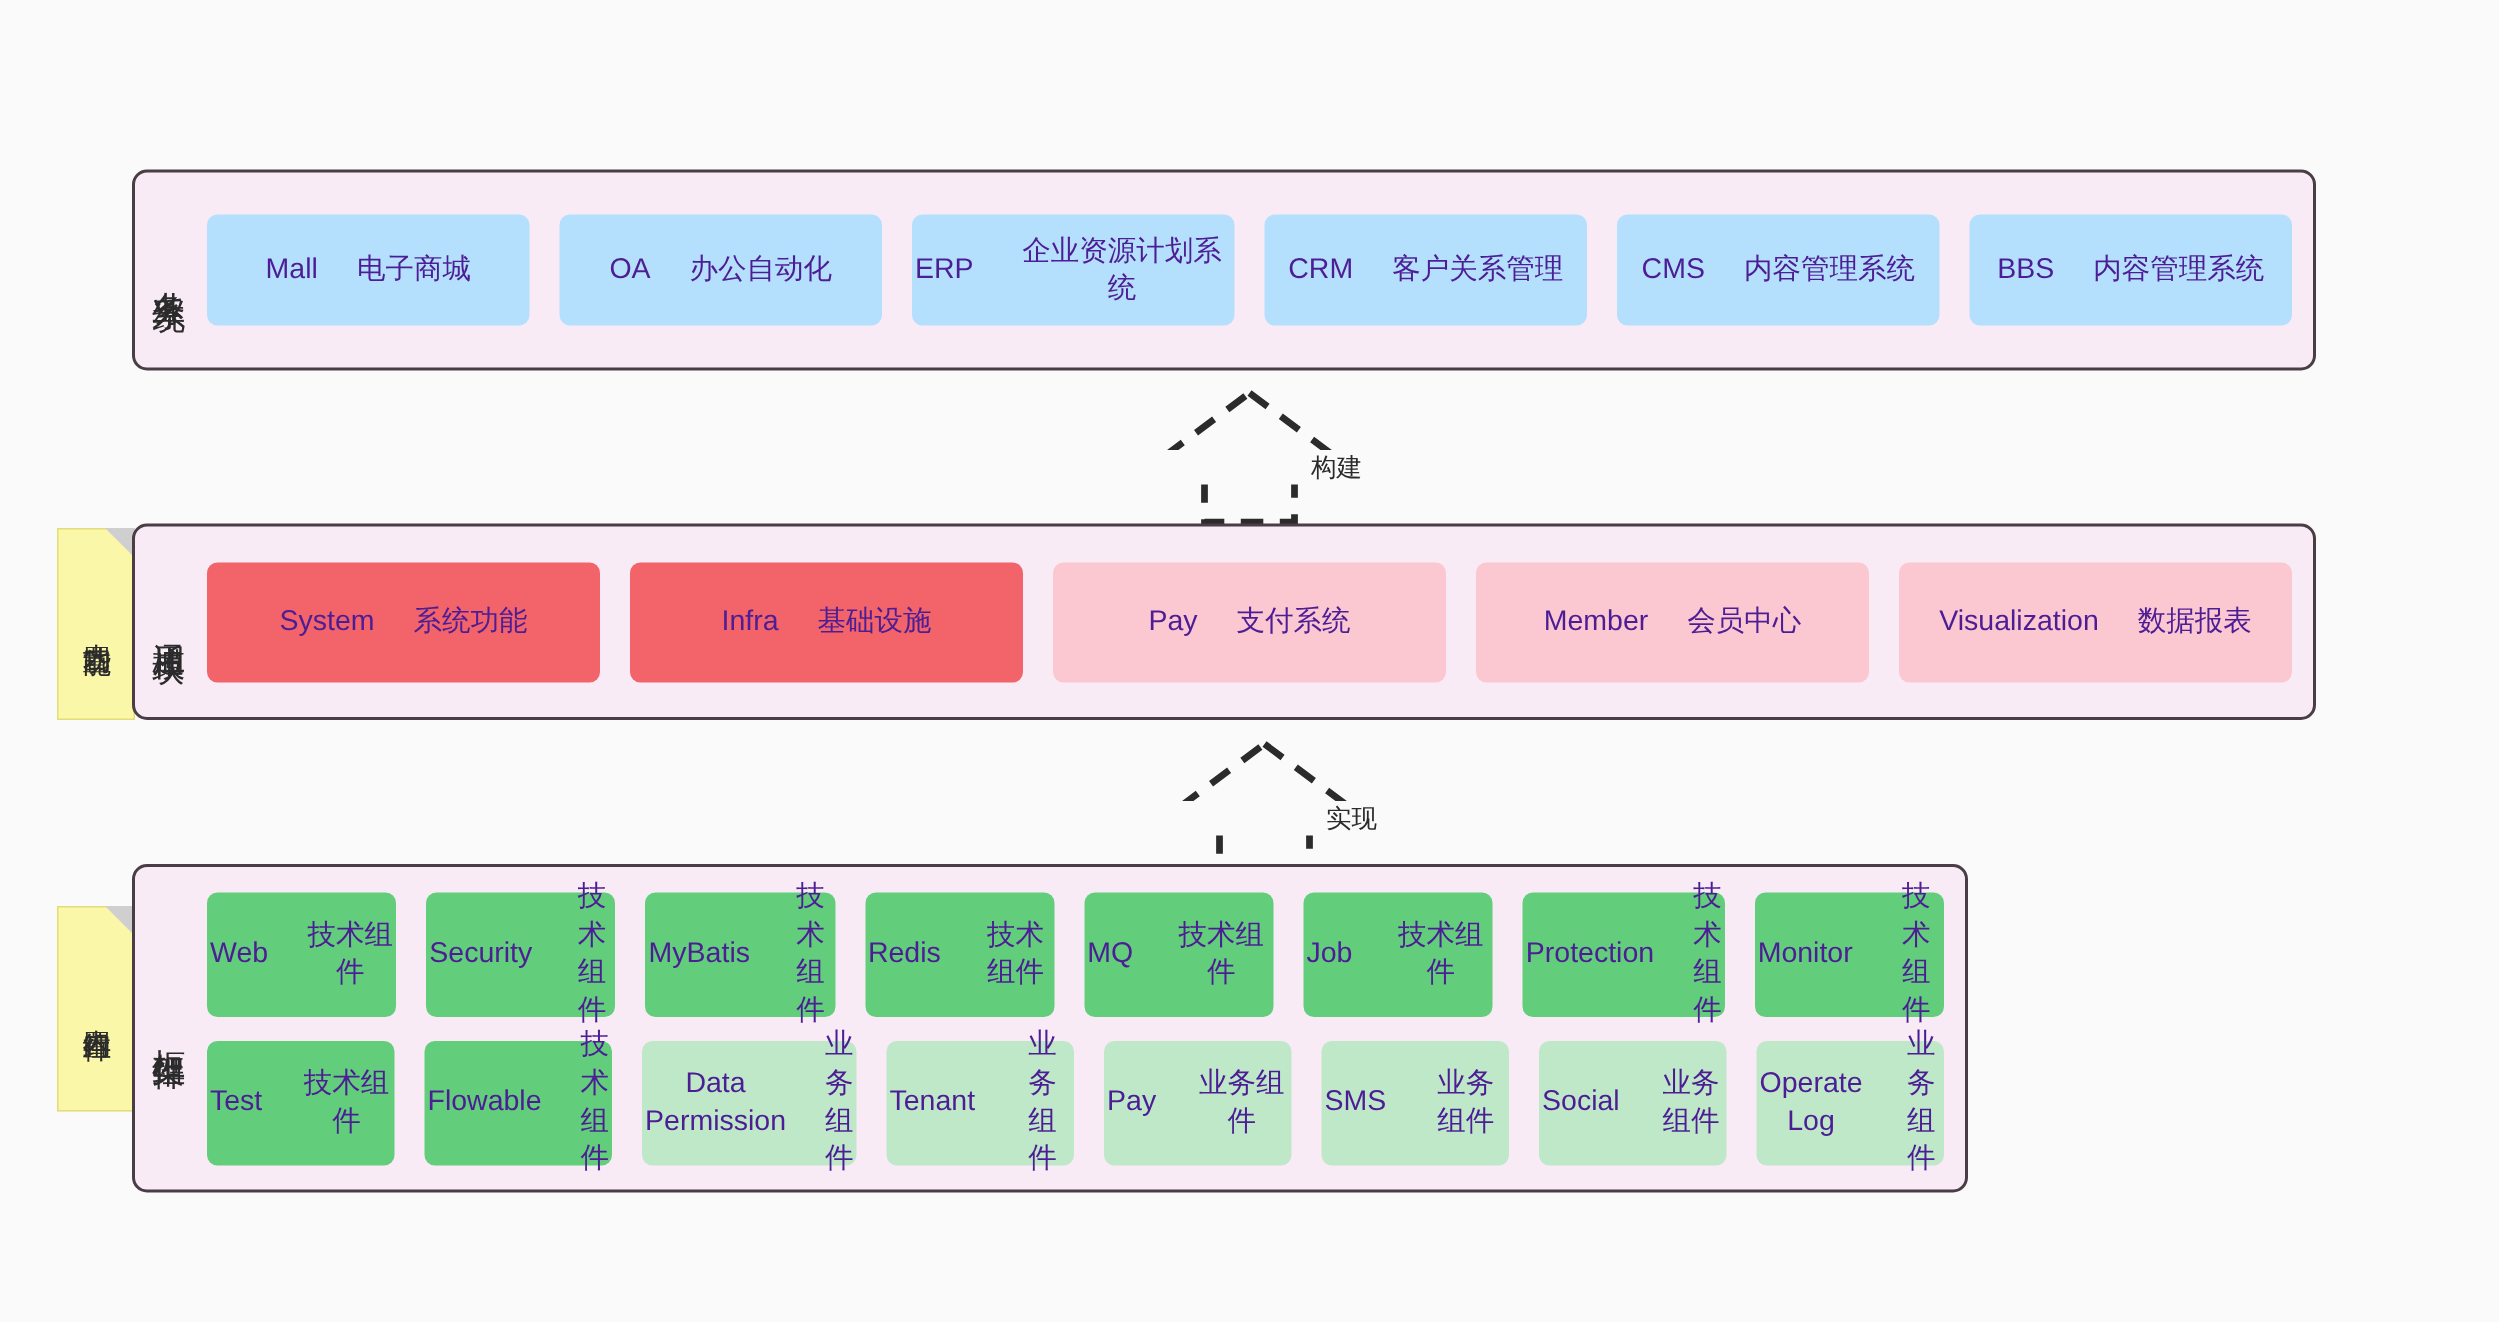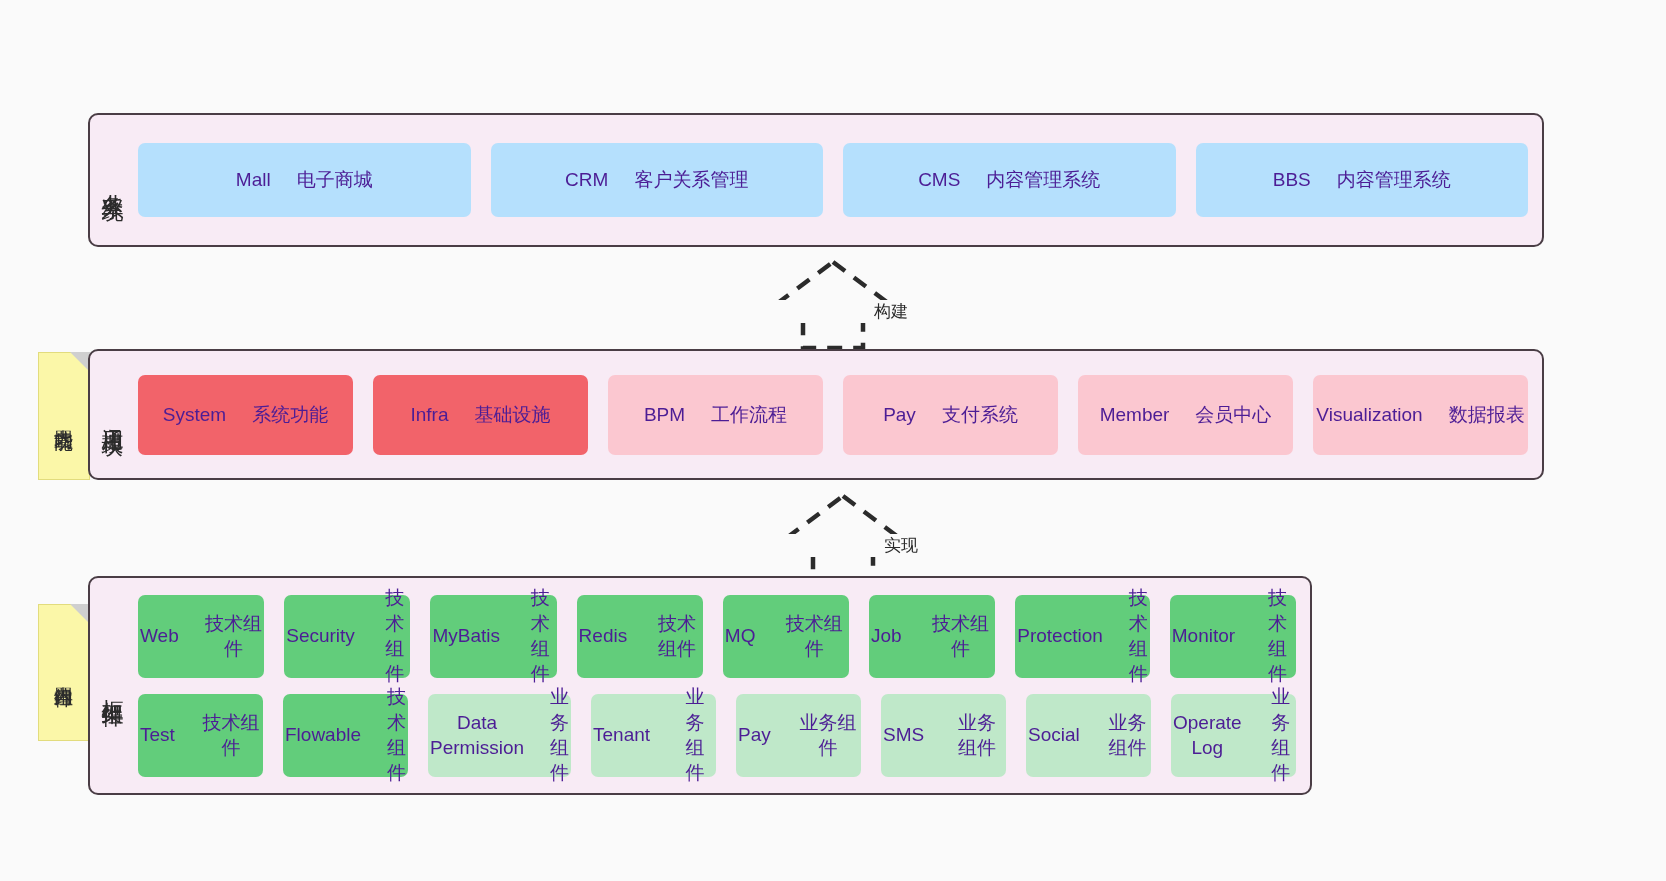--- a/index.html
+++ b/index.html
@@ -145,20 +145,28 @@
 
 <div class="layer" id="layer-business">
   <div class="layer-title">业务系统</div>
   <div class="layer-body">
     <div class="row">
       <div class="cell c-blue">
         <span class="t1">Mall</span>
         <span class="t2">电子商城</span>
       </div>
       <div class="cell c-blue">
+        <span class="t1">OA</span>
+        <span class="t2">办公自动化</span>
+      </div>
+      <div class="cell c-blue">
+        <span class="t1">ERP</span>
+        <span class="t2">企业资源计划系统</span>
+      </div>
+      <div class="cell c-blue">
         <span class="t1">CRM</span>
         <span class="t2">客户关系管理</span>
       </div>
       <div class="cell c-blue">
         <span class="t1">CMS</span>
         <span class="t2">内容管理系统</span>
       </div>
       <div class="cell c-blue">
         <span class="t1">BBS</span>
         <span class="t2">内容管理系统</span>
@@ -183,24 +191,20 @@
     <div class="row">
       <div class="cell c-red">
         <span class="t1">System</span>
         <span class="t2">系统功能</span>
       </div>
       <div class="cell c-red">
         <span class="t1">Infra</span>
         <span class="t2">基础设施</span>
       </div>
       <div class="cell c-pink">
-        <span class="t1">BPM</span>
-        <span class="t2">工作流程</span>
-      </div>
-      <div class="cell c-pink">
         <span class="t1">Pay</span>
         <span class="t2">支付系统</span>
       </div>
       <div class="cell c-pink">
         <span class="t1">Member</span>
         <span class="t2">会员中心</span>
       </div>
       <div class="cell c-pink">
         <span class="t1">Visualization</span>
         <span class="t2">数据报表</span>

